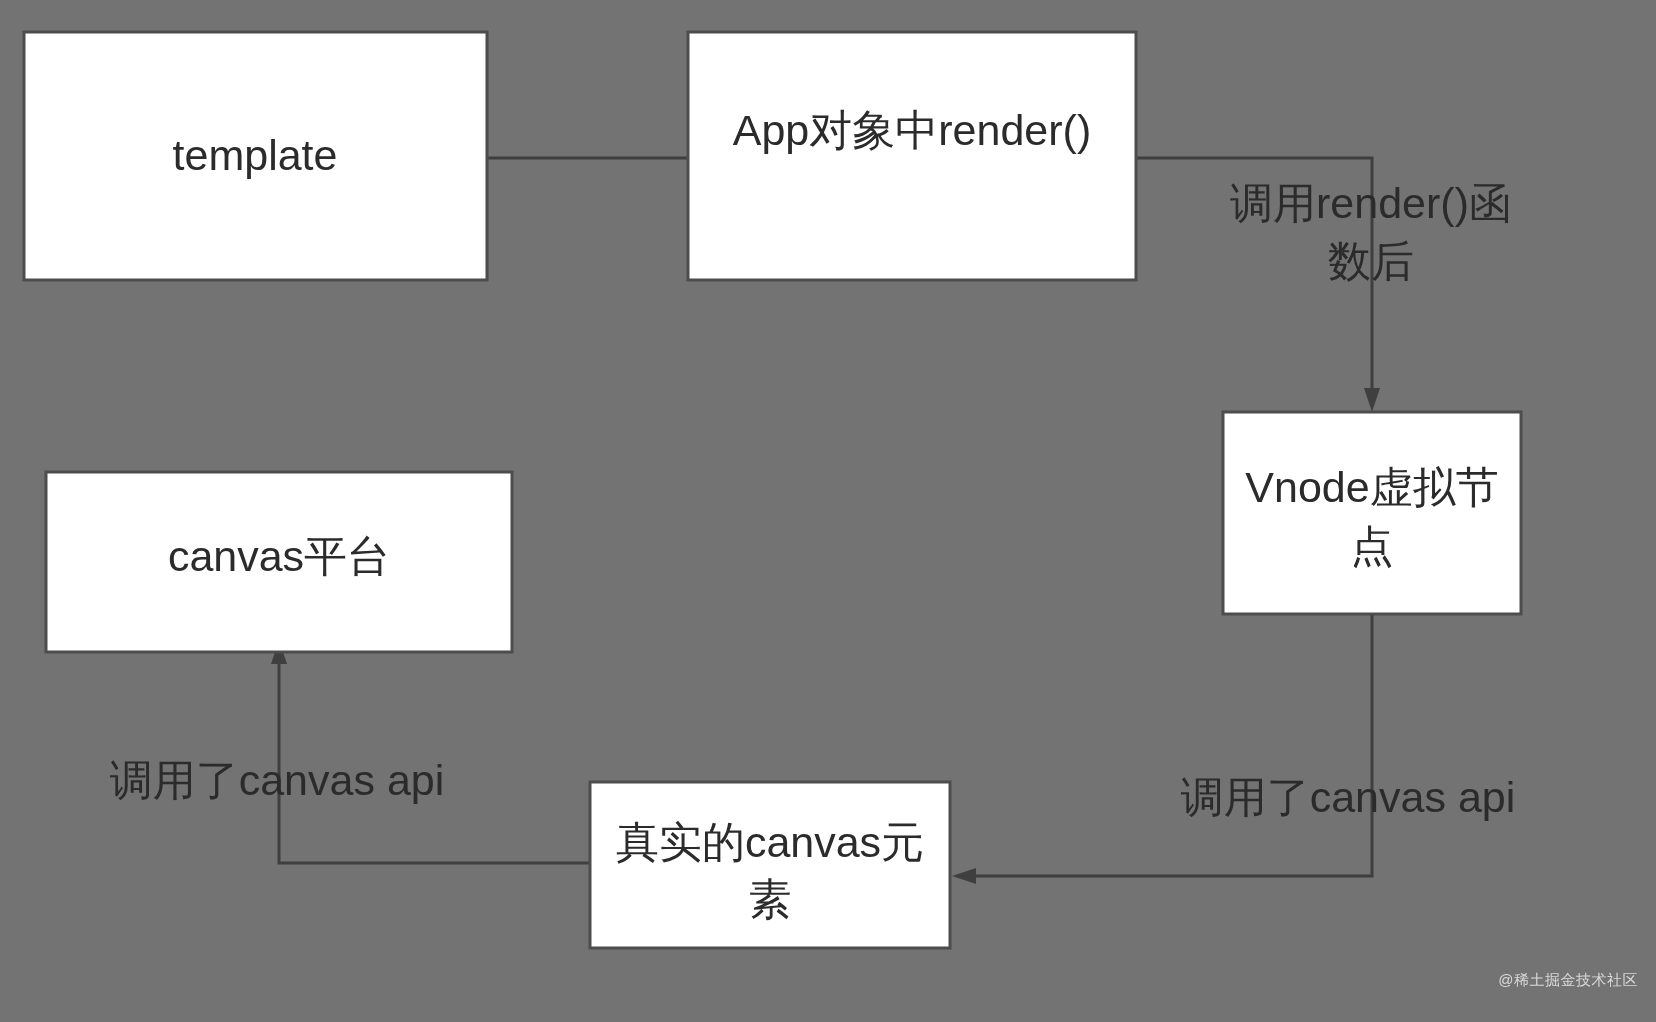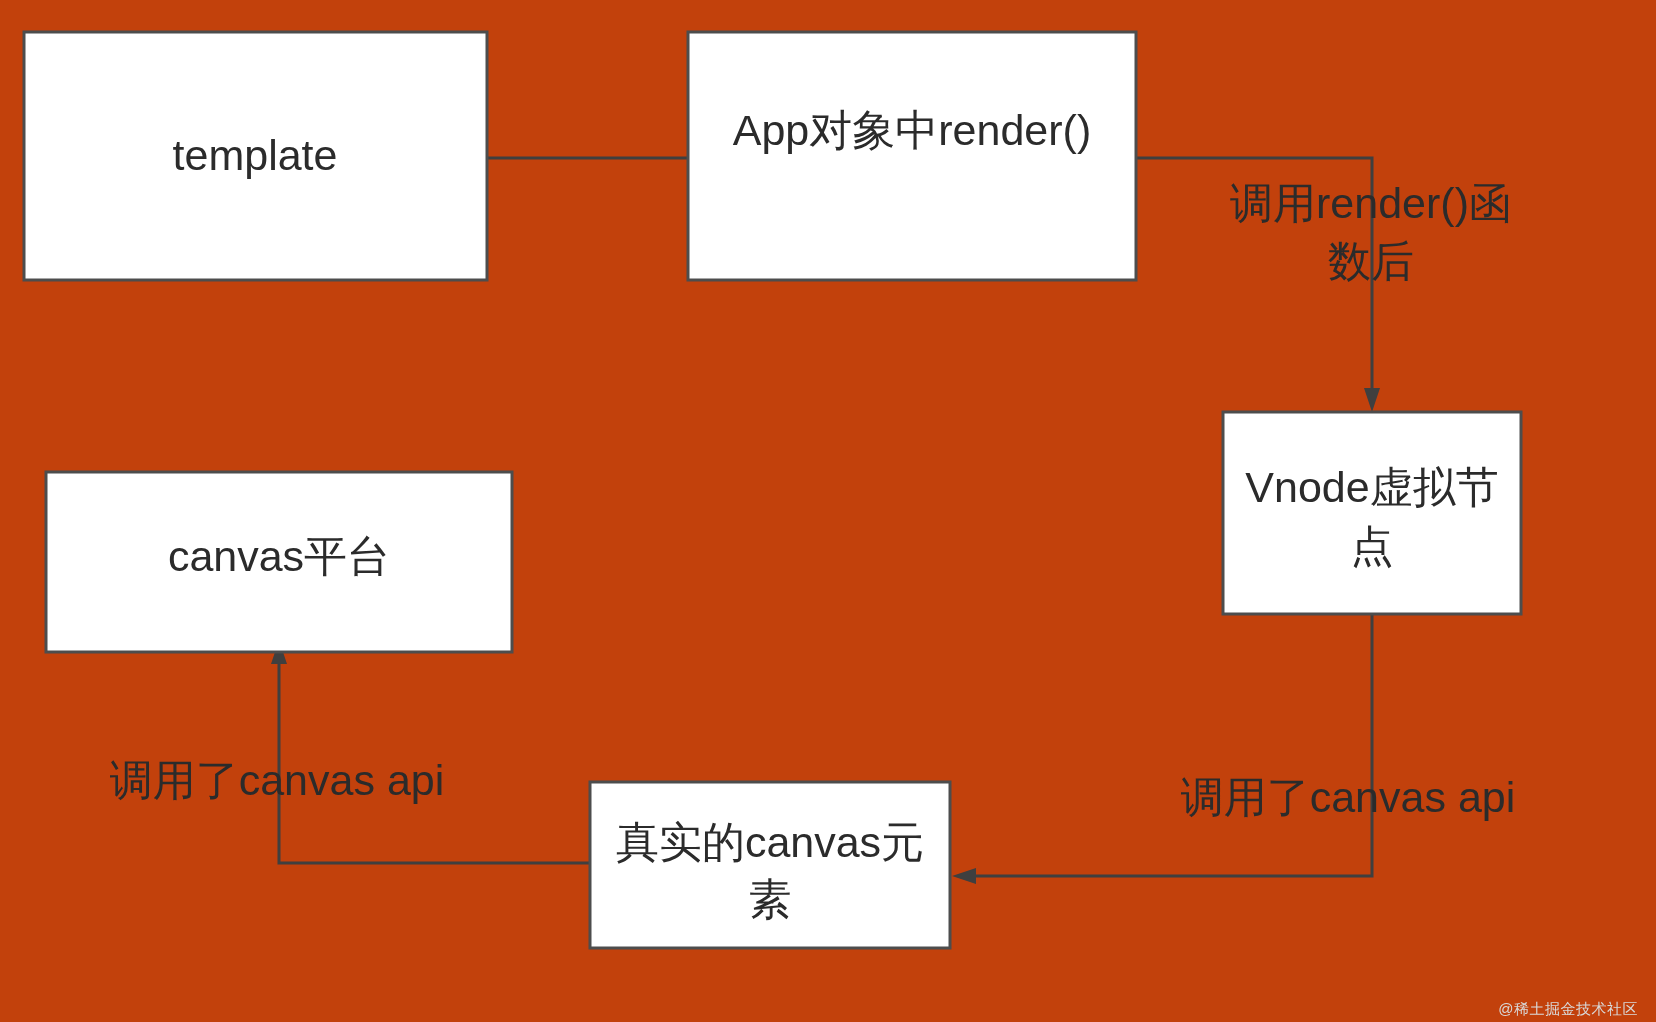--- a/index.html
+++ b/index.html
@@ -4,21 +4,21 @@
 <style>
   html, body {
     margin: 0;
     padding: 0;
     background: #f7f7f7;
   }
   #canvas-wrap {
     position: relative;
     width: 1656px;
     height: 1022px;
-    background: #c2410c;
+    background: #737373;
     overflow: hidden;
     font-family: "Liberation Sans", "DejaVu Sans", sans-serif;
   }
   #flow-svg {
     position: absolute;
     left: 0;
     top: 0;
     width: 1656px;
     height: 1022px;
     display: block;
@@ -51,21 +51,21 @@
     fill: #2b2b2b;
     font-family: "Liberation Sans", "DejaVu Sans", sans-serif;
     font-size: 43px;
     text-anchor: middle;
     dominant-baseline: middle;
     white-space: pre;
   }
   .watermark {
     position: absolute;
     right: 18px;
-    bottom: 3px;
+    bottom: 32px;
     color: #d9d9d9;
     font-family: "Liberation Sans", "DejaVu Sans", sans-serif;
     font-size: 15px;
     letter-spacing: 0.5px;
     user-select: none;
   }
 </style>
 </head>
 <body>
 

